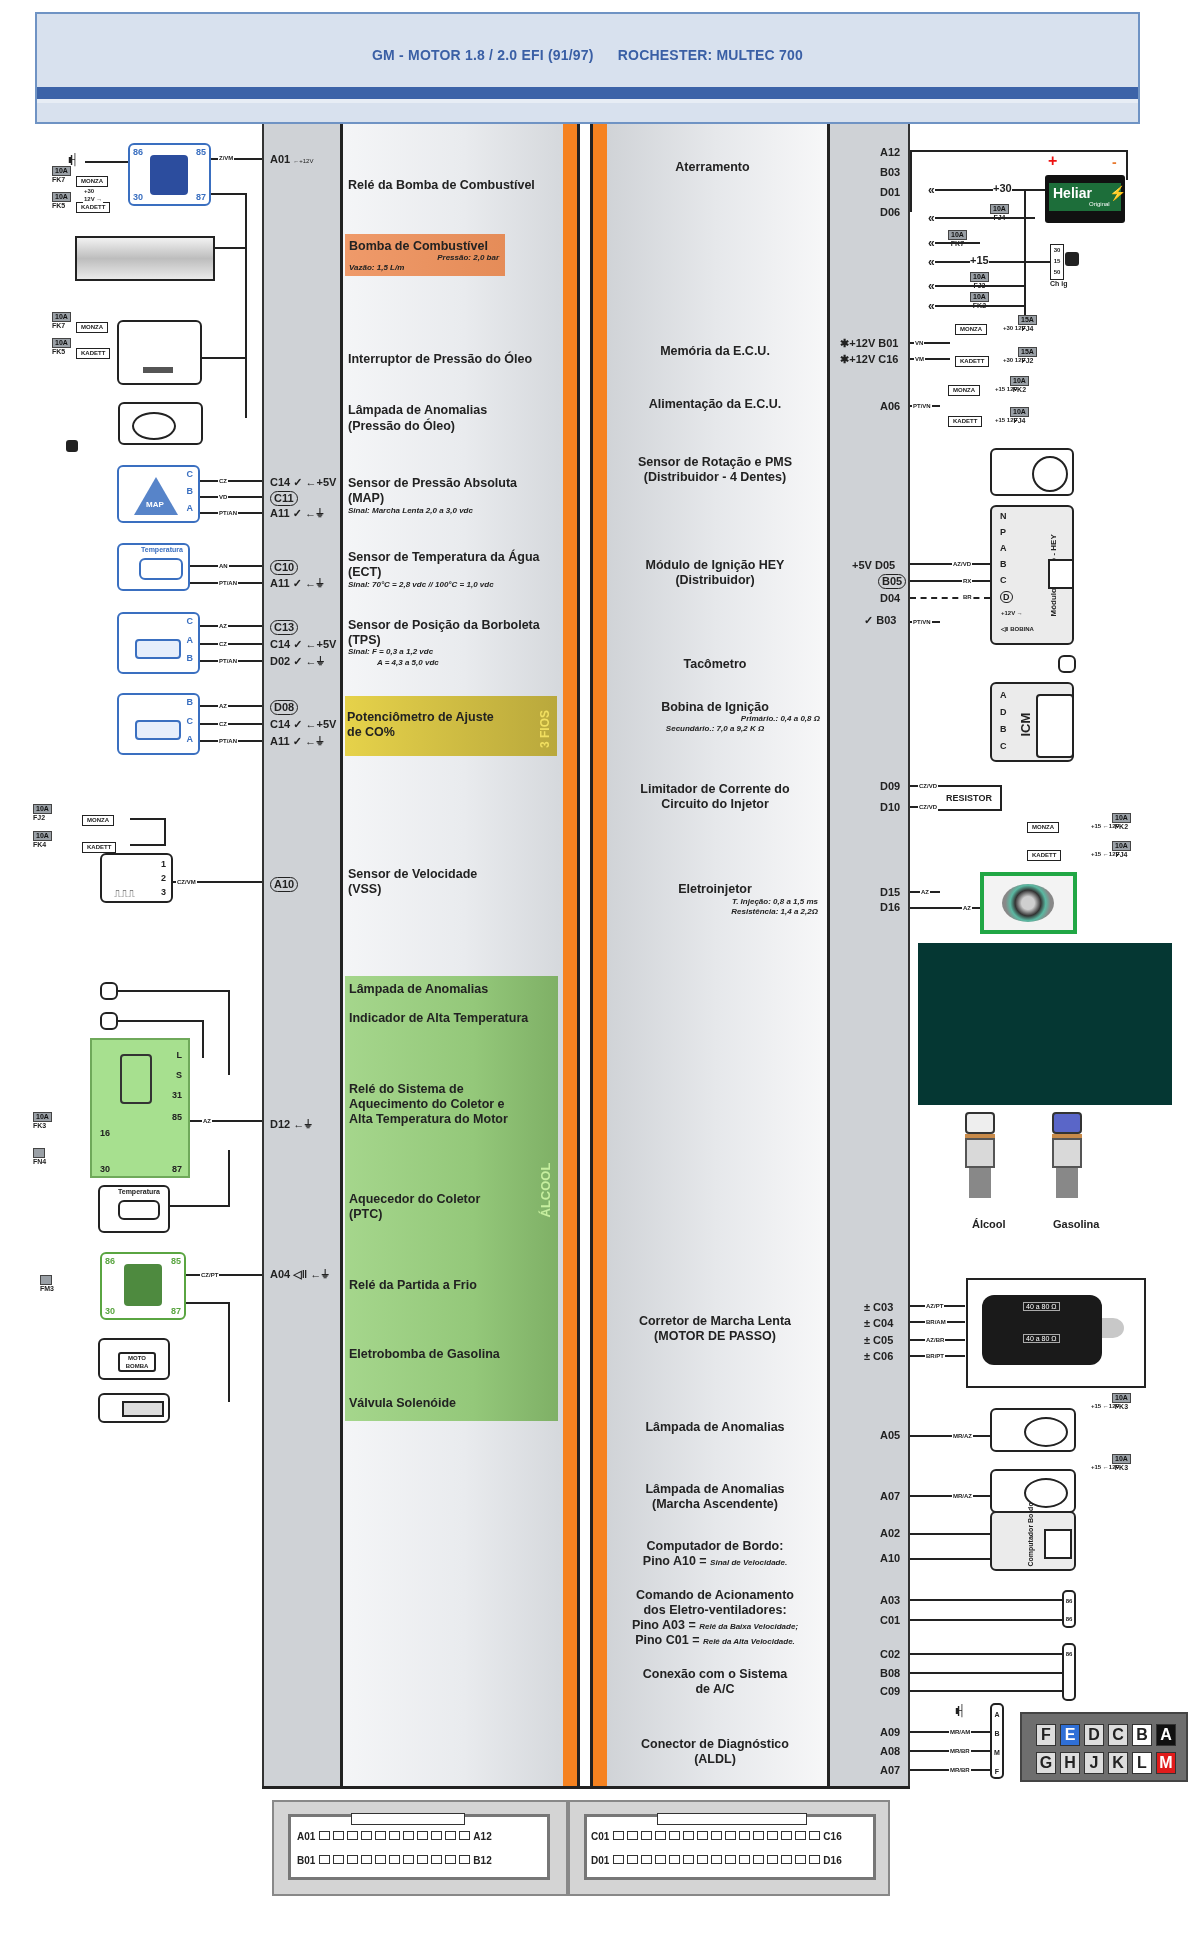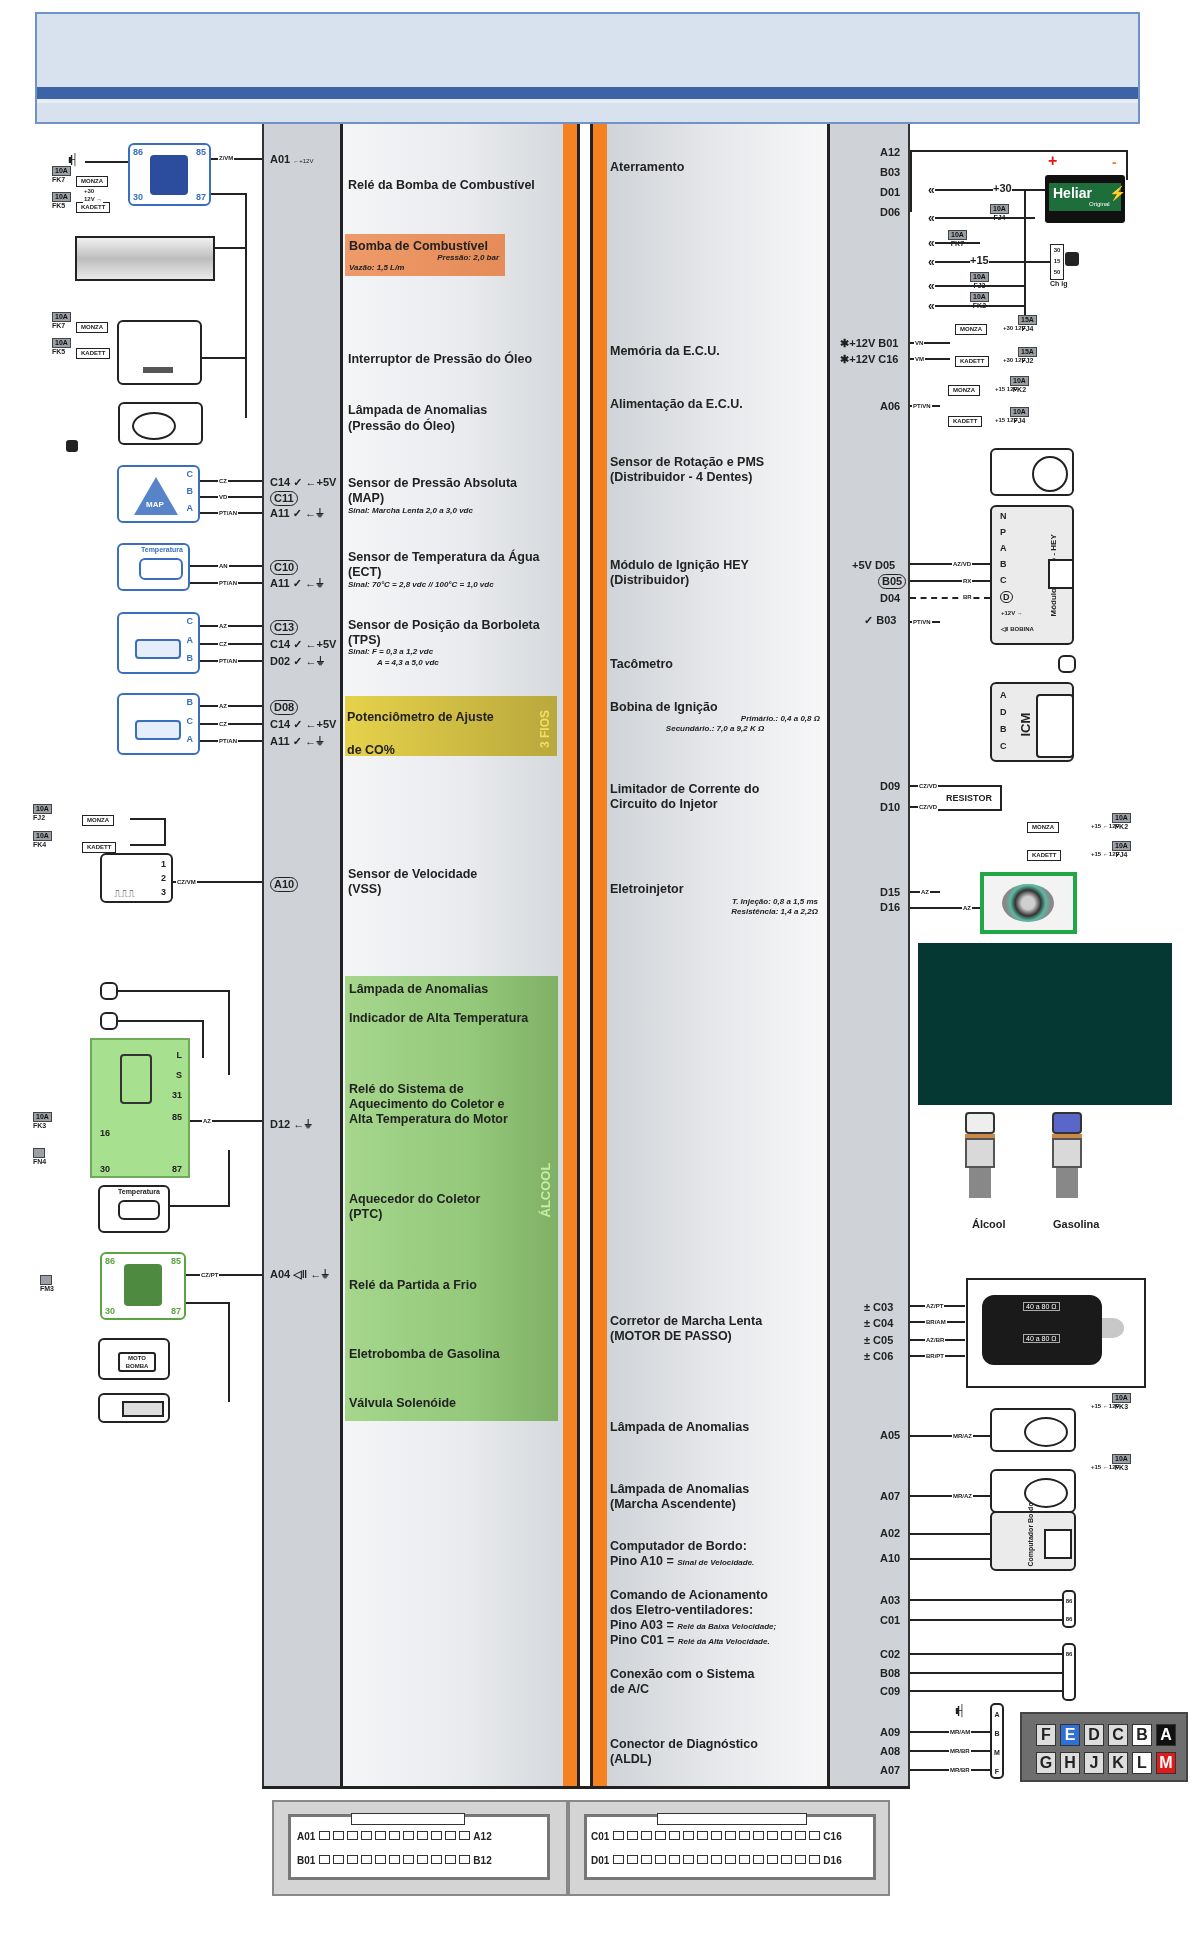--- a/index.html
+++ b/index.html
@@ -14,21 +14,21 @@
   .graycol{background:#cfd2d6;border-left:2px solid #333;border-right:3px solid #222;box-sizing:border-box;}
   .desccol{background:linear-gradient(90deg,#f4f5f7 0%,#e9ebee 55%,#d5d8dc 100%);}
   .desccol-r{background:linear-gradient(90deg,#d0d3d7 0%,#e6e8eb 50%,#f7f7f8 100%);border-right:3px solid #222;box-sizing:border-box;}
   .orange{background:#f58220;}
   .blk{background:#222;}
 
   .pin{font-weight:bold;font-size:11px;color:#222;white-space:nowrap;}
   .pinc{display:inline-block;border:1.5px solid #222;border-radius:9px;padding:0 3px;line-height:13px;}
   .sm{font-size:6px;font-weight:normal;}
   .desc{font-size:12.5px;font-weight:bold;color:#222;line-height:14px;white-space:nowrap;}
-  .desc.r{text-align:left;}
+  .desc.r{text-align:center;}
   .note{font-size:8px;font-style:italic;font-weight:bold;line-height:10px;white-space:nowrap;}
   .wire{position:absolute;background:#222;}
   .wlab{font-size:6px;font-weight:bold;background:#fff;padding:0 1px;line-height:8px;white-space:nowrap;}
   .box{position:absolute;border:2px solid #222;border-radius:6px;background:#fff;box-sizing:border-box;}
   .bbox{position:absolute;border:2px solid #3a6fc0;border-radius:6px;background:#fff;box-sizing:border-box;}
   .gbox{position:absolute;border:2px solid #5aa541;border-radius:6px;background:#fff;box-sizing:border-box;}
   .fuse{position:absolute;font-size:7px;font-weight:bold;line-height:8px;}
   .fuse .fa{display:inline-block;background:#9aa0a6;border:1px solid #444;padding:0 2px;color:#111;}
   .tag{position:absolute;font-size:6px;font-weight:bold;border:1px solid #222;background:#fff;padding:0 4px;line-height:9px;}
   .gnd{position:absolute;font-size:11px;font-weight:bold;letter-spacing:-2px;}
@@ -41,20 +41,24 @@
   .crow{position:absolute;font-size:10px;font-weight:bold;white-space:nowrap;display:flex;align-items:center;gap:2px;}
   .cpin{display:inline-block;width:9px;height:7px;border:1.5px solid #333;margin:0 1.5px;}
   .aldl{position:absolute;left:1020px;top:1712px;width:168px;height:70px;background:#6e6e6e;border:2px solid #444;box-sizing:border-box;}
   .aldl .k{position:absolute;width:18px;height:20px;background:#ddd;border:1px solid #333;font-size:16px;font-weight:bold;text-align:center;line-height:20px;color:#222;}
   .vtext{position:absolute;transform:rotate(-90deg);transform-origin:center;white-space:nowrap;font-weight:bold;}
 </style>
 </head>
 <body>
 
 <div id="header" class="abs">
+  <div class="title">
+    <span>GM - MOTOR 1.8 / 2.0 EFI (91/97)</span>
+    <span>ROCHESTER: MULTEC 700</span>
+  </div>
   <div class="bar"></div>
   <div class="bar2"></div>
 </div>
 
 <div class="abs graycol" style="left:262px;top:124px;width:81px;height:1665px;"></div>
 <div class="abs desccol" style="left:343px;top:124px;width:220px;height:1665px;"></div>
 <div class="abs orange" style="left:563px;top:124px;width:14px;height:1665px;"></div>
 <div class="abs blk" style="left:577px;top:124px;width:3px;height:1665px;"></div>
 <div class="abs blk" style="left:590px;top:124px;width:3px;height:1665px;"></div>
 <div class="abs orange" style="left:593px;top:124px;width:14px;height:1665px;"></div>
@@ -83,21 +87,21 @@
 <div class="abs desc" style="left:348px;top:550px;">Sensor de Temperatura da Água</div>
 <div class="abs desc" style="left:348px;top:565px;">(ECT)</div>
 <div class="abs note" style="left:348px;top:580px;">Sinal: 70°C = 2,8 vdc // 100°C = 1,0 vdc</div>
 
 <div class="abs desc" style="left:348px;top:618px;">Sensor de Posição da Borboleta</div>
 <div class="abs desc" style="left:348px;top:633px;">(TPS)</div>
 <div class="abs note" style="left:348px;top:647px;">Sinal: F = 0,3 a 1,2 vdc</div>
 <div class="abs note" style="left:377px;top:658px;">A = 4,3 a 5,0 vdc</div>
 
 <div class="abs desc" style="left:347px;top:710px;">Potenciômetro de Ajuste</div>
-<div class="abs desc" style="left:347px;top:725px;margin-top:18px;">de CO%</div>
+<div class="abs desc" style="left:347px;top:725px;">de CO%</div>
 
 <div class="abs desc" style="left:348px;top:867px;">Sensor de Velocidade</div>
 <div class="abs desc" style="left:348px;top:882px;">(VSS)</div>
 
 <div class="abs desc" style="left:349px;top:982px;">Lâmpada de Anomalias</div>
 <div class="abs desc" style="left:349px;top:1011px;">Indicador de Alta Temperatura</div>
 <div class="abs desc" style="left:349px;top:1082px;">Relé do Sistema de</div>
 <div class="abs desc" style="left:349px;top:1097px;">Aquecimento do Coletor e</div>
 <div class="abs desc" style="left:349px;top:1112px;">Alta Temperatura do Motor</div>
 <div class="abs desc" style="left:349px;top:1192px;">Aquecedor do Coletor</div>

